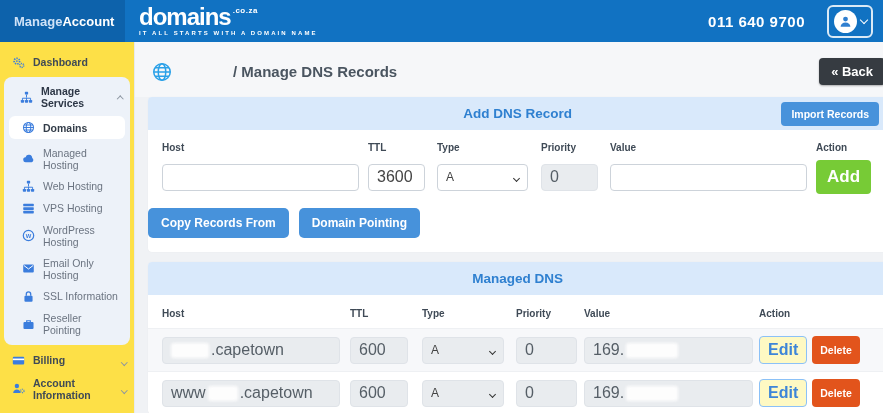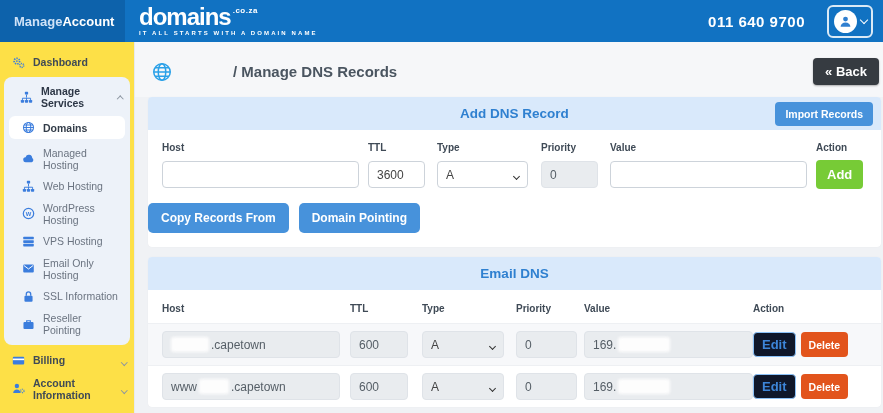--- a/index.html
+++ b/index.html
@@ -61,41 +61,41 @@
   .form-area{ padding:12px 16px 4px 14px; }
   .frow{ display:flex; align-items:center; }
   .frow + .frow{ margin-top:7px; }
   .flabel{ font-size:10px; font-weight:700; color:#3f4a56; }
   .c-host{ width:197px; } .g1{ width:9px; flex:none; }
   .c-ttl{ width:57px; }  .g2{ width:12px; flex:none; }
   .c-type{ width:91px; } .g3{ width:13px; flex:none; }
   .c-pri{ width:57px; }  .g4{ width:12px; flex:none; }
   .c-val{ width:197px; } .g5{ width:9px; flex:none; }
   .c-act{ flex:1; }
-  .inp{ width:100%; height:27px; border:1px solid #cdd3da; border-radius:4px; padding:0 8px; font-size:12px; color:#444; background:#fff; font-family:inherit; }
+  .inp{ width:100%; height:27px; border:1px solid #cdd3da; border-radius:4px; padding:0 8px; font-size:16px; color:#444; background:#fff; font-family:inherit; }
   .inp:disabled, .inp.dis{ background:#e9ecef; border-color:#dfe3e8; color:#555e66; }
   .sel{ height:27px; border:1px solid #cdd3da; border-radius:4px; padding:0 8px; font-size:12px; color:#444; background:#fff; display:flex; align-items:center; cursor:pointer; }
   .sel .caret{ margin-left:auto; color:#333; }
   .sel .caret .chev{ width:5px; height:5px; }
   .sel.dis{ background:#e9ecef; border-color:#dfe3e8; cursor:default; }
-  .add-btn{ background:#77cb36; color:#fff; border:none; font-size:13px; font-weight:700; padding:7px 11px; border-radius:4px; cursor:pointer; }
+  .add-btn{ background:#77cb36; color:#fff; border:none; font-size:17px; font-weight:700; padding:7px 11px; border-radius:4px; cursor:pointer; }
   .center-btns{ display:flex; justify-content:flex-start; gap:10px; padding:10px 0 14px; }
   .blue-btn{ background:#4792db; color:#fff; border:none; font-size:12px; font-weight:700; padding:8px 13px; border-radius:5px; cursor:pointer; }
 
   .thead{ display:flex; align-items:center; padding:13px 16px 9px 14px; }
   .t-host{ width:178px; } .tg1{ width:10px; flex:none; }
   .t-ttl{ width:58px; }  .tg2{ width:14px; flex:none; }
   .t-type{ width:82px; } .tg3{ width:12px; flex:none; }
   .t-pri{ width:61px; }  .tg4{ width:7px; flex:none; }
   .t-val{ width:169px; }
   .t-act{ margin-left:auto; width:112px; }
   .trow{ display:flex; align-items:center; padding:7px 16px 7px 14px; }
   .trow.alt{ background:#f7f8fa; border-top:1px solid #eef0f3; border-bottom:1px solid #eef0f3; }
   .row-actions{ margin-left:auto; width:112px; display:flex; gap:5px; }
-  .edit-btn{ background:#0f172a; color:#3d85d8; border:1px solid #8bc1f7; font-size:13px; font-weight:600; padding:4px 8px; border-radius:4px; cursor:pointer; }
+  .edit-btn{ background:#fef9c3; color:#3d85d8; border:1px solid #8bc1f7; font-size:16px; font-weight:600; padding:4px 8px; border-radius:4px; cursor:pointer; }
   .del-btn{ background:#e2541c; color:#fff; border:none; font-size:10.5px; font-weight:600; padding:5px 8px; border-radius:4px; cursor:pointer; }
   .redact{ display:inline-block; height:15px; background:#fdfdfd; border-radius:2px; filter:blur(1.5px); vertical-align:middle; }
   .host-cell{ display:flex; align-items:center; gap:2px; }
 </style>
 </head>
 <body>
 
 <div class="app">
 
   <div class="topbar">
@@ -175,36 +175,36 @@
                 <rect x="1" y="11" width="4" height="3.4" rx="0.8" fill="currentColor"></rect>
                 <rect x="6" y="11" width="4" height="3.4" rx="0.8" fill="currentColor"></rect>
                 <rect x="11" y="11" width="4" height="3.4" rx="0.8" fill="currentColor"></rect>
                 <path d="M8 4.4v3.1M3 11V8.9h10V11M8 8v3" fill="none" stroke="currentColor" stroke-width="1.2"></path>
               </svg>
             </span>
           <span>Web Hosting</span>
         </div>
         <div class="s-item s-sub">
           <span class="s-ico">
-              <svg viewBox="0 0 16 16" width="13" height="13">
-                <circle cx="8" cy="8" r="6.4" fill="none" stroke="currentColor" stroke-width="1.5"></circle>
-                <text x="8" y="10.8" text-anchor="middle" font-size="7.2" font-weight="bold" fill="currentColor">W</text>
-              </svg>
-            </span>
-          <span>WordPress Hosting</span>
-        </div>
-        <div class="s-item s-sub">
-          <span class="s-ico">
               <svg viewBox="0 0 16 16" width="13" height="13" fill="currentColor">
                 <rect x="1.5" y="2" width="13" height="3.3" rx="0.8"></rect>
                 <rect x="1.5" y="6.4" width="13" height="3.3" rx="0.8"></rect>
                 <rect x="1.5" y="10.8" width="13" height="3.3" rx="0.8"></rect>
               </svg>
             </span>
           <span>VPS Hosting</span>
+        </div>
+        <div class="s-item s-sub">
+          <span class="s-ico">
+              <svg viewBox="0 0 16 16" width="13" height="13">
+                <circle cx="8" cy="8" r="6.4" fill="none" stroke="currentColor" stroke-width="1.5"></circle>
+                <text x="8" y="10.8" text-anchor="middle" font-size="7.2" font-weight="bold" fill="currentColor">W</text>
+              </svg>
+            </span>
+          <span>WordPress Hosting</span>
         </div>
         <div class="s-item s-sub">
           <span class="s-ico">
               <svg viewBox="0 0 16 16" width="13" height="13">
                 <rect x="1.5" y="3" width="13" height="10" rx="1.2" fill="currentColor"></rect>
                 <path d="M2.2 4.2 8 8.6l5.8-4.4" fill="none" stroke="#fff" stroke-width="1.2"></path>
               </svg>
             </span>
           <span>Email Only Hosting</span>
         </div>
@@ -306,21 +306,21 @@
           </div>
         </div>
         <div class="center-btns">
           <button class="blue-btn">Copy Records From</button>
           <button class="blue-btn">Domain Pointing</button>
         </div>
       </div>
 
       <div class="card">
         <div class="card-header">
-          <span>Email DNS</span>
+          <span>Managed DNS</span>
         </div>
         <div class="thead">
           <span class="flabel t-host">Host</span>
             <span class="tg1"></span>
           <span class="flabel t-ttl">TTL</span>
             <span class="tg2"></span>
           <span class="flabel t-type">Type</span>
             <span class="tg3"></span>
           <span class="flabel t-pri">Priority</span>
             <span class="tg4"></span>

